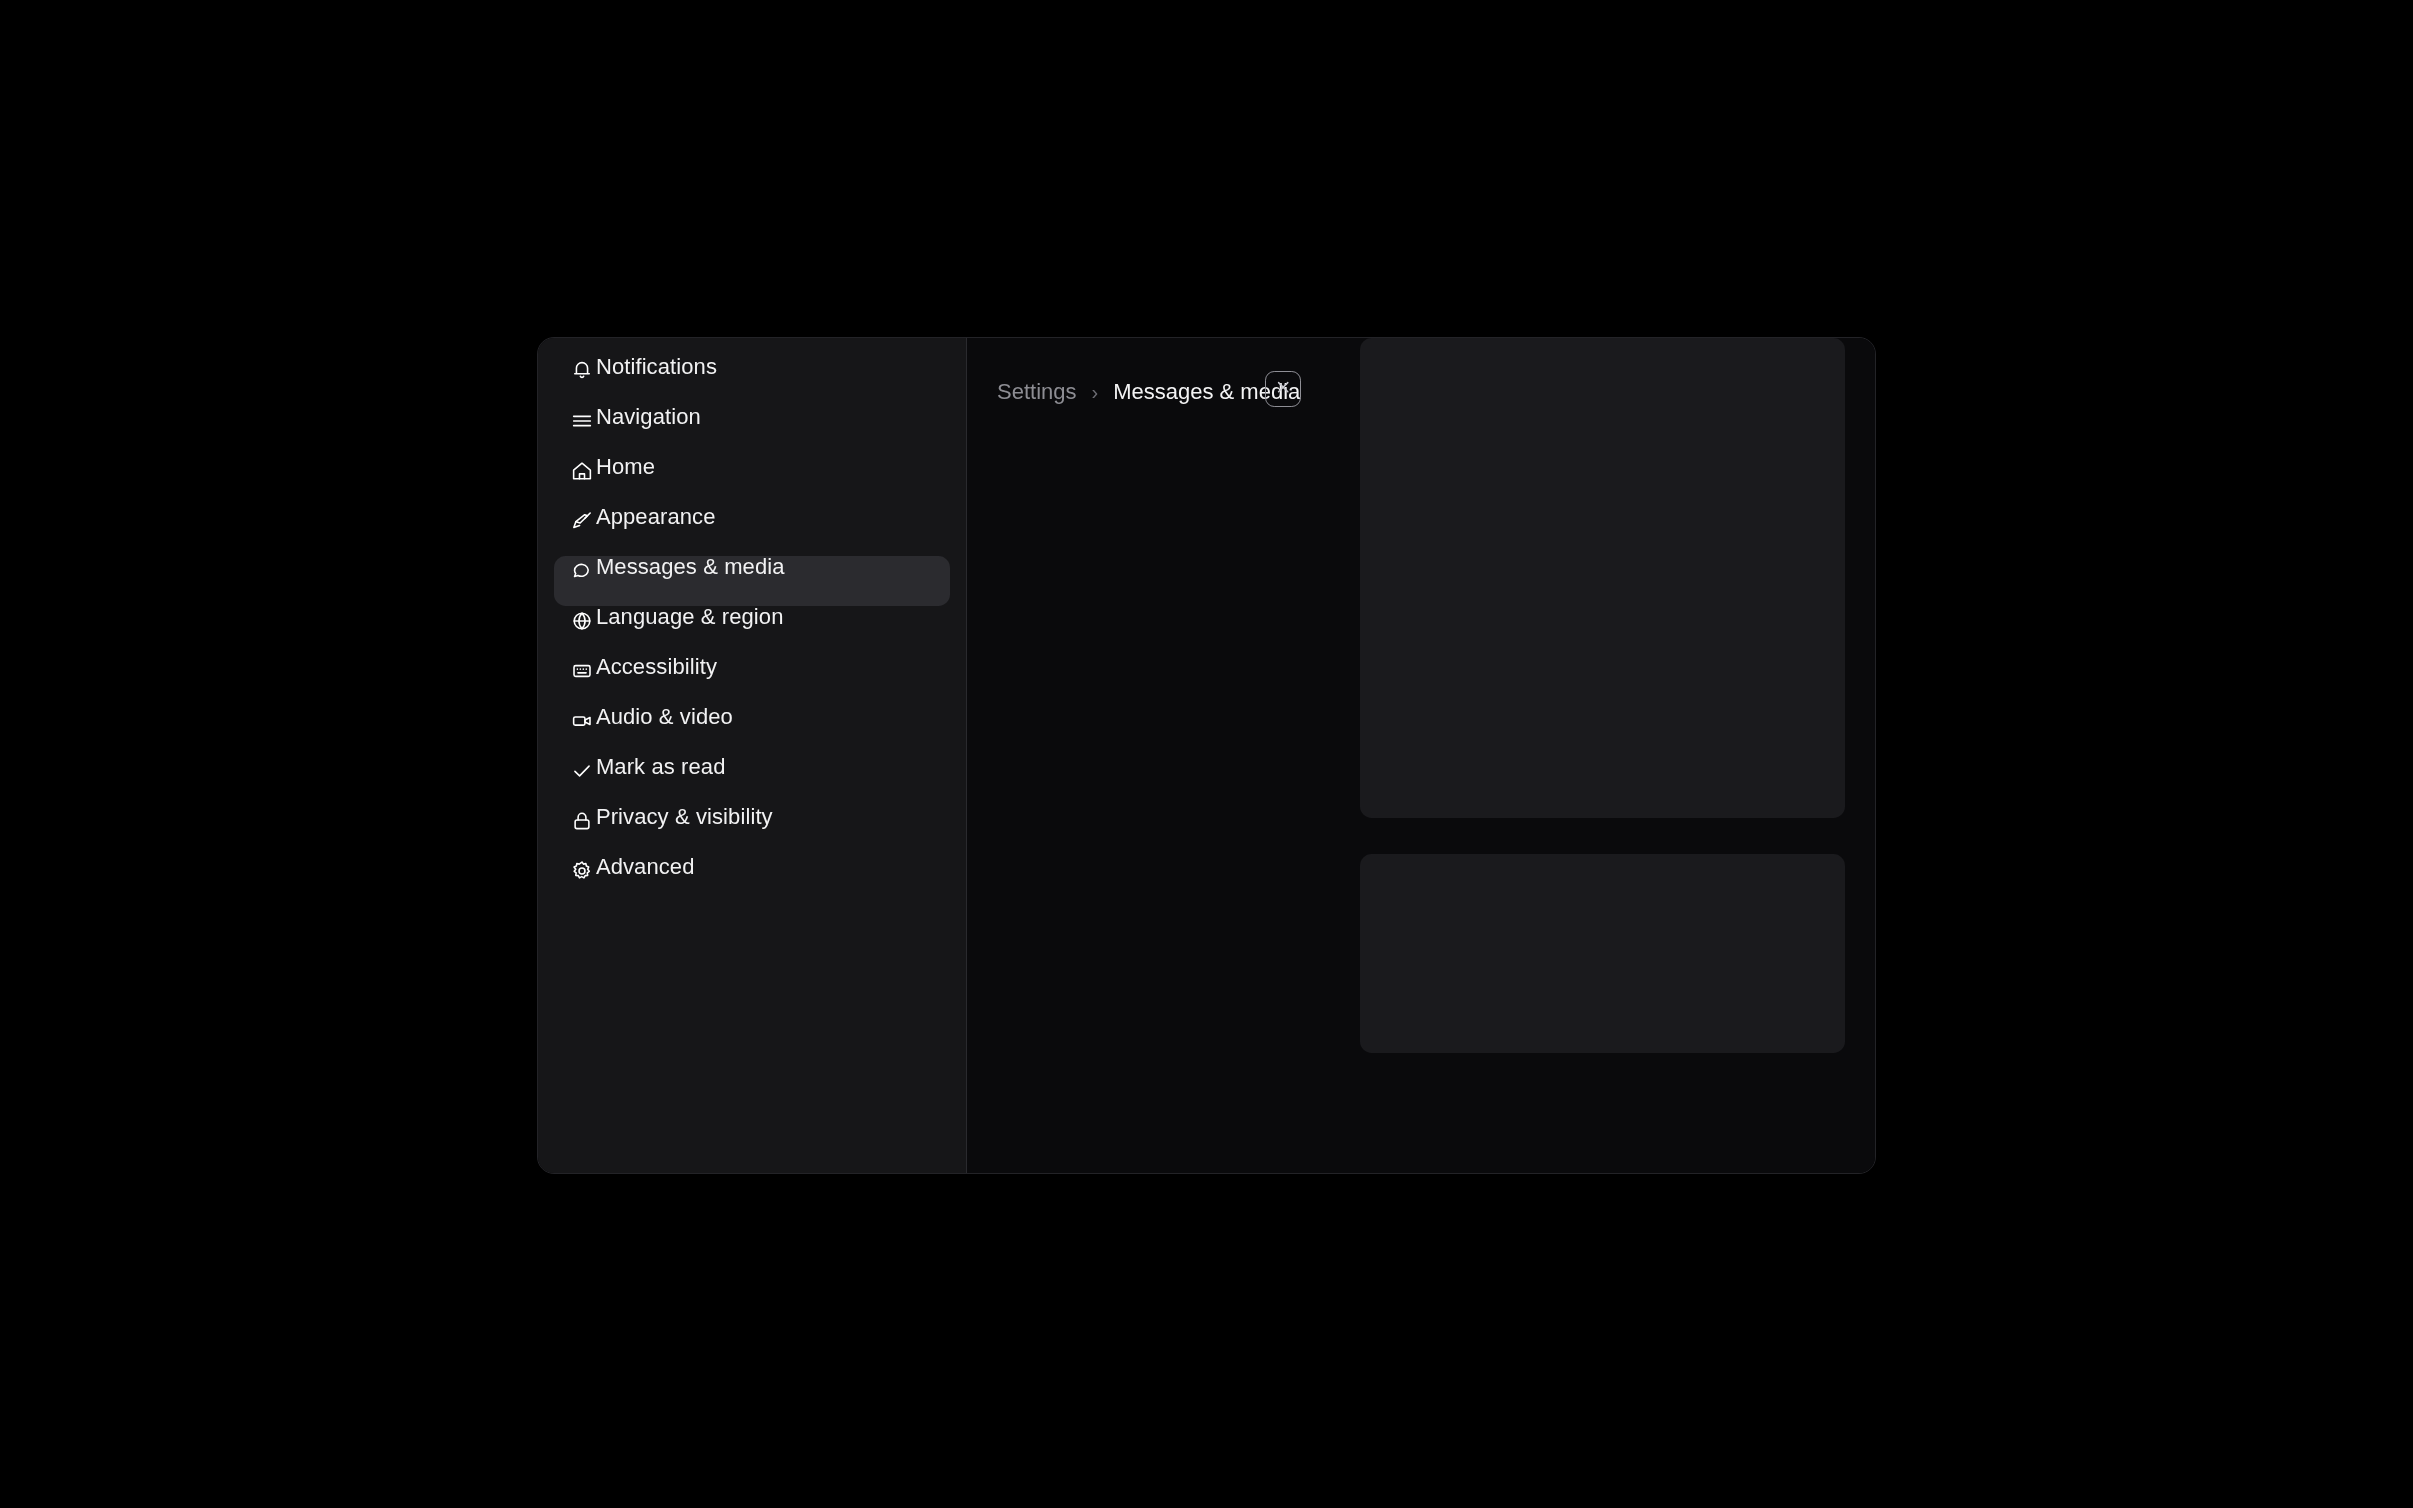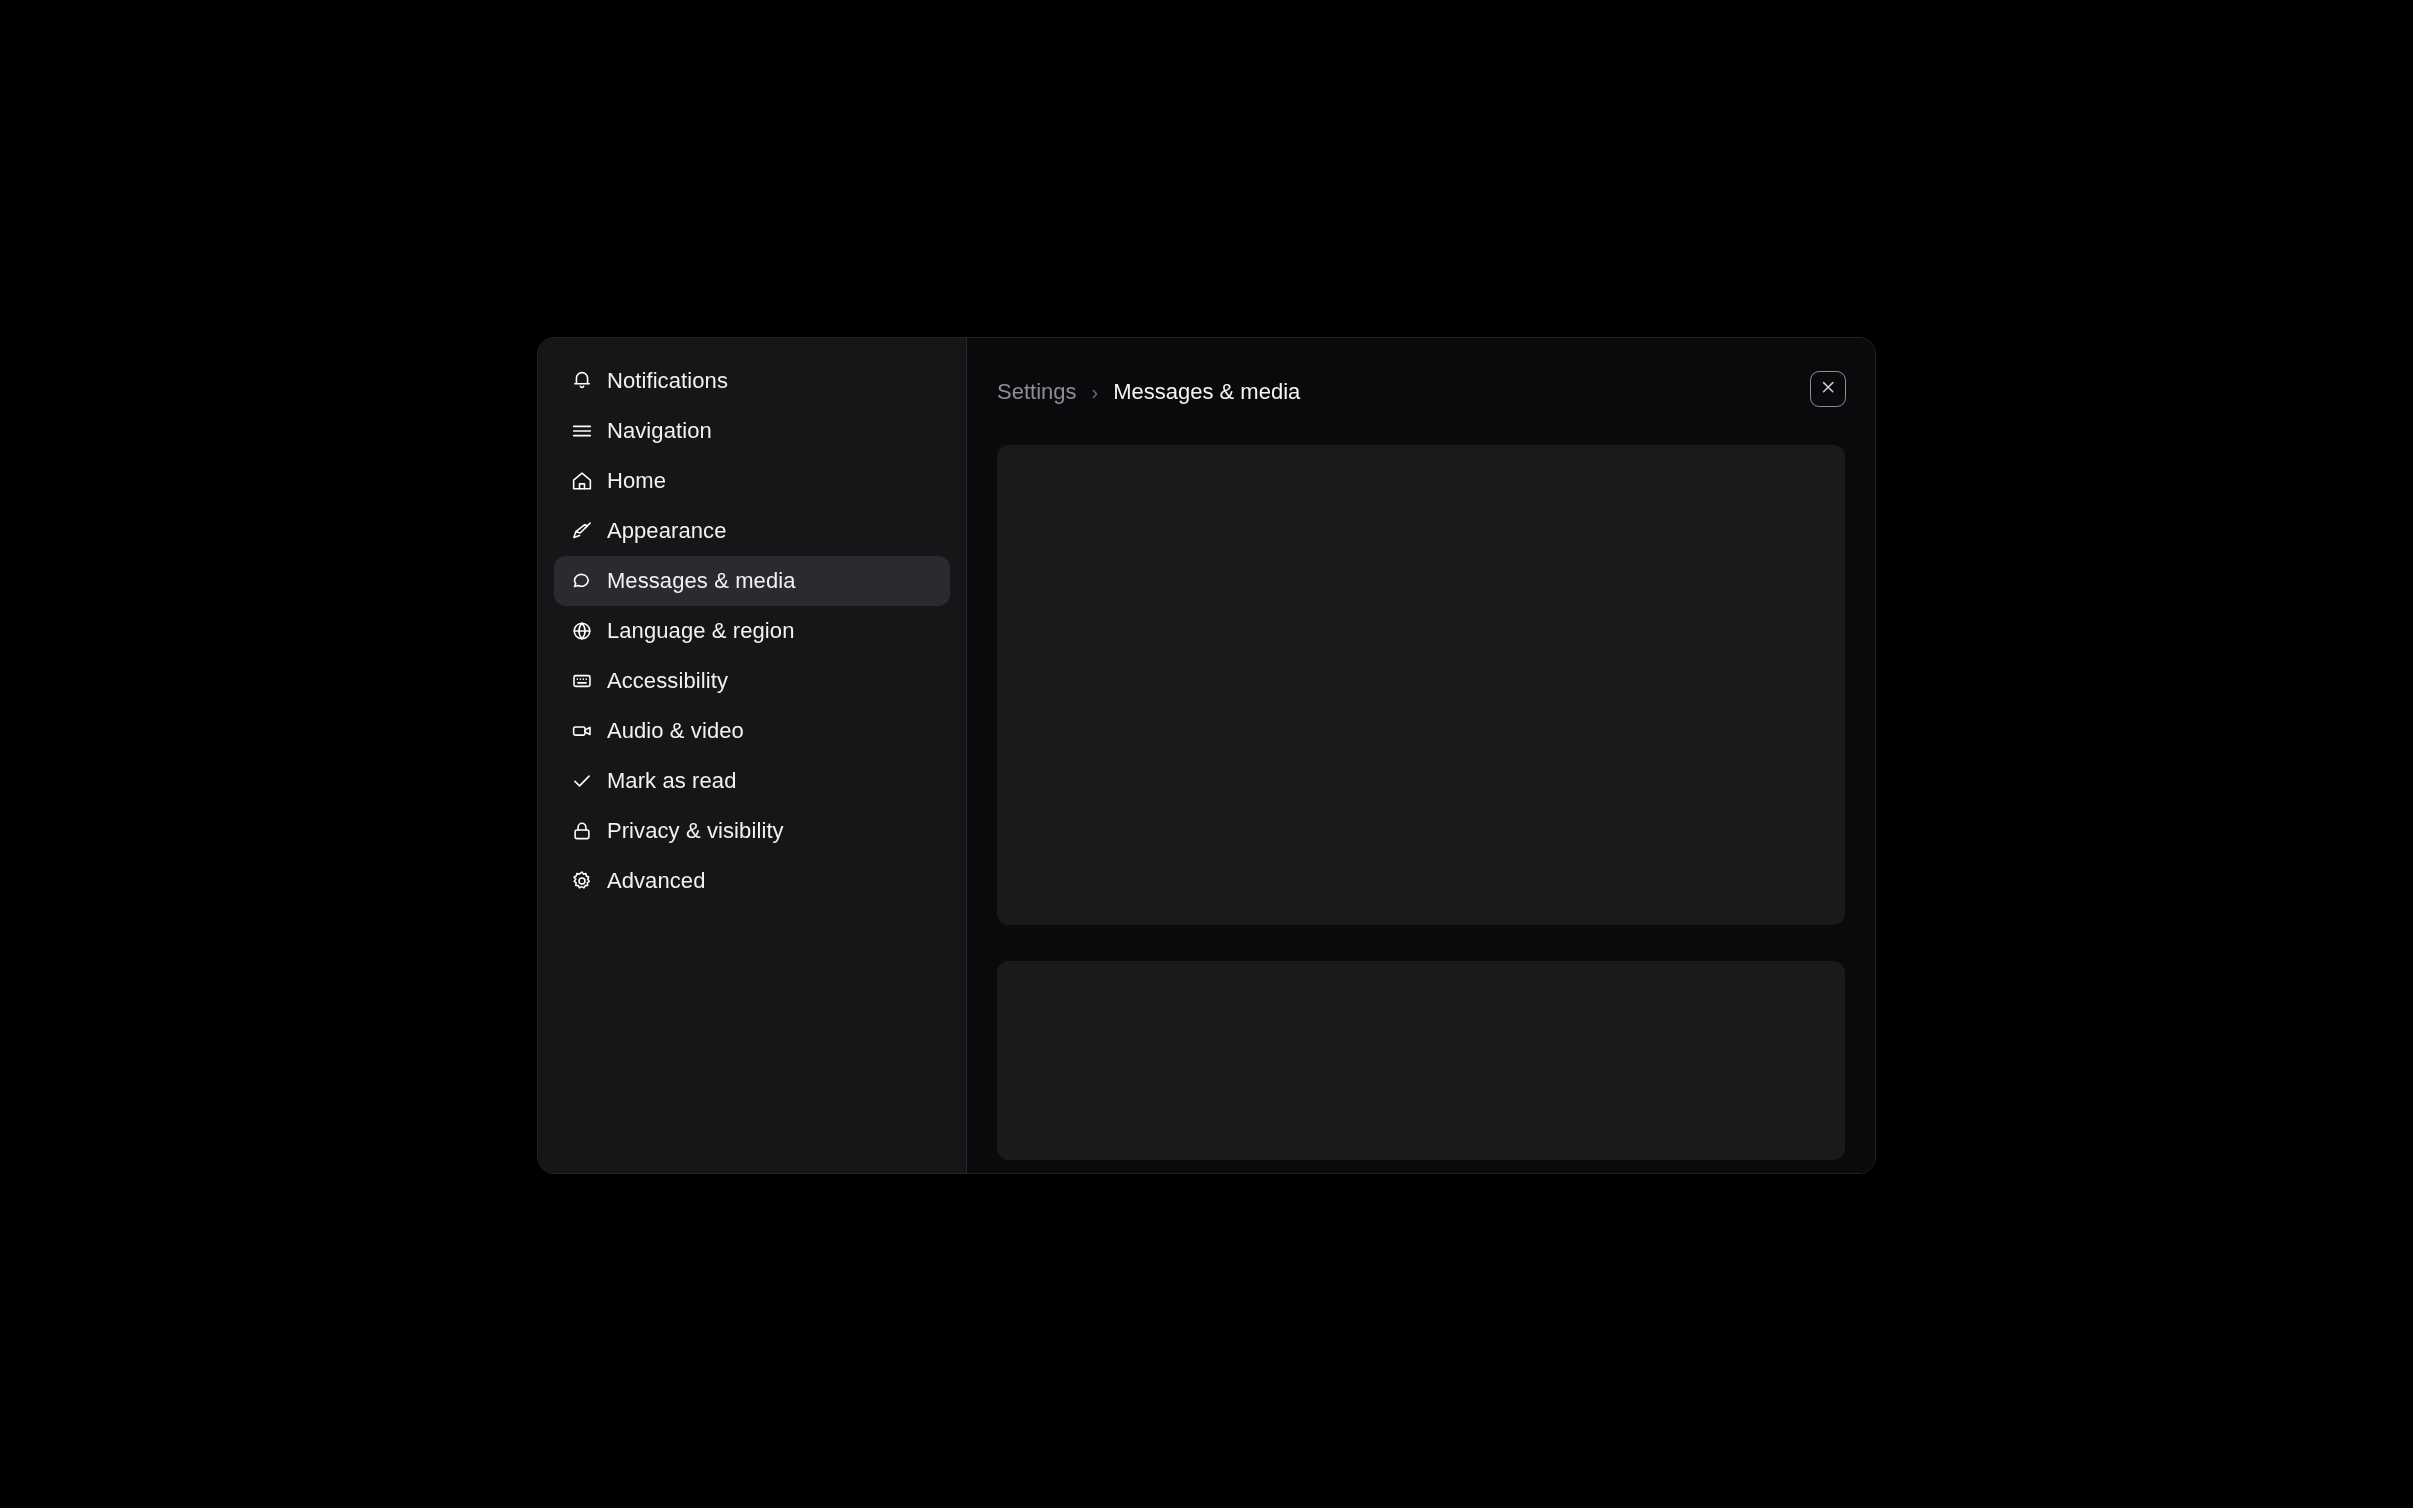--- a/index.html
+++ b/index.html
@@ -30,22 +30,21 @@
   .sidebar {
     width: 429px;
     flex: 0 0 429px;
     background: #161618;
     border-right: 0.8px solid #2a2a2e;
     padding: 18.4px 16px 0 16px;
   }
 
   .nav-item {
     display: flex;
-    align-items: center;
-    gap: 11px;
+    gap: 0;
     height: 50px;
     padding: 0 13.4px;
     border-radius: 11.7px;
     cursor: pointer;
     color: #f2f2f3;
   }
   .nav-item.selected {
     background: #2b2b2f;
   }
   .nav-item .nav-icon {
@@ -71,21 +70,21 @@
     line-height: 1;
     letter-spacing: 0.1px;
     white-space: nowrap;
   }
 
   
   .main {
     flex: 1 1 auto;
     position: relative;
     display: flex;
-    flex-direction: column;
+    flex-direction: row;
     background: #0a0a0c;
     min-width: 0;
   }
 
   .header {
     height: 107px;
     flex: 0 0 107px;
     display: flex;
     align-items: center;
     padding: 0 30px 0 30px;

